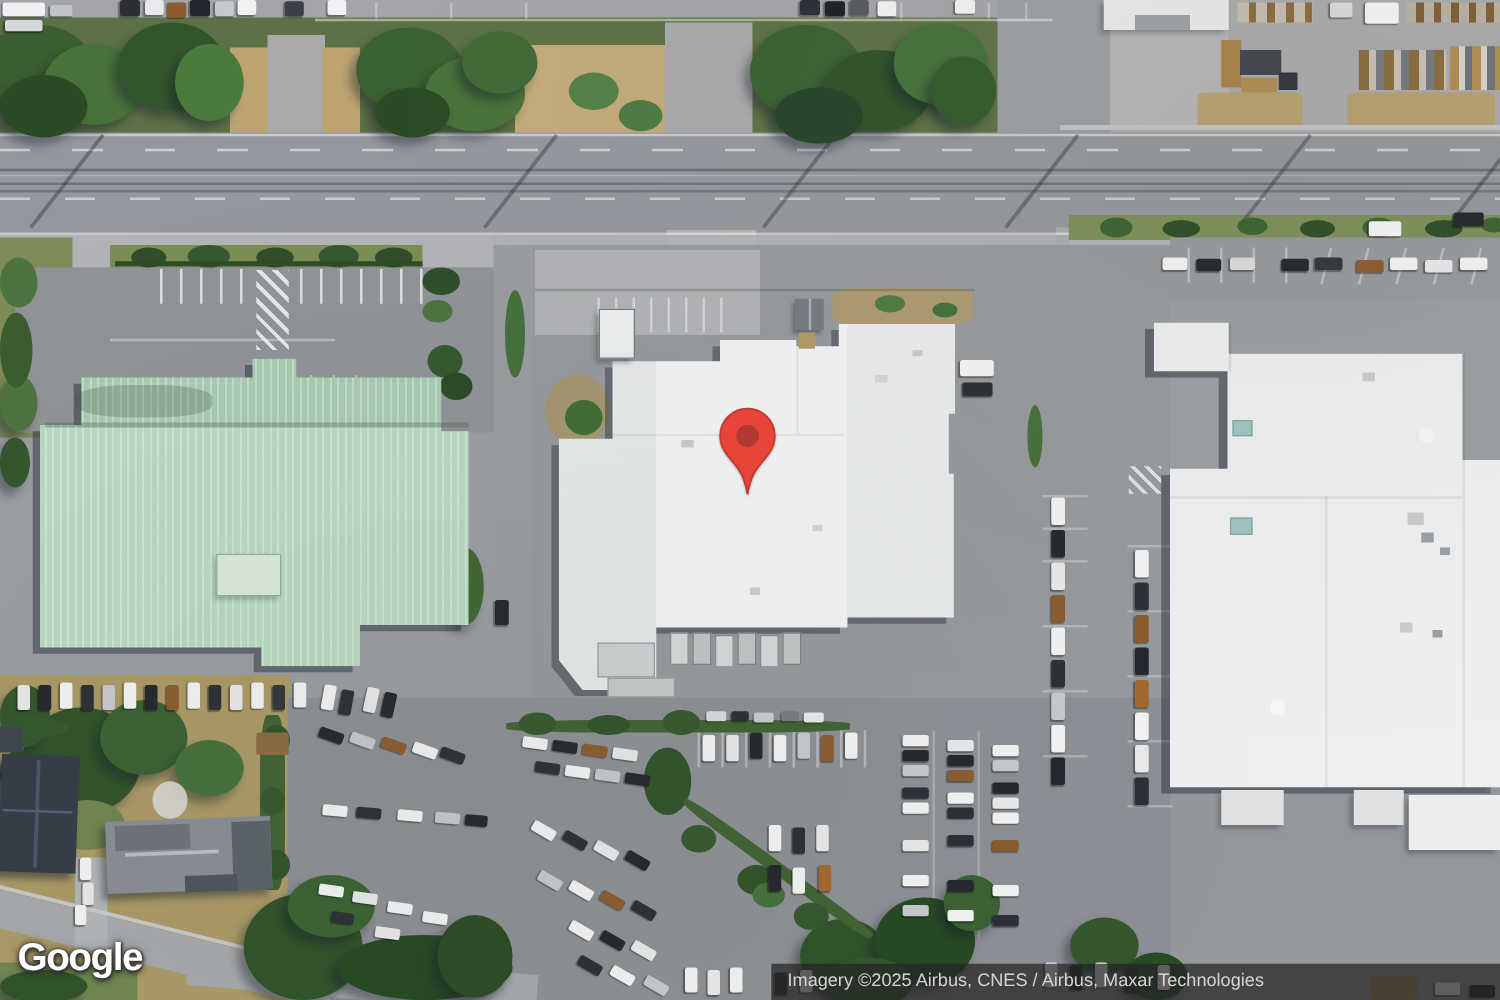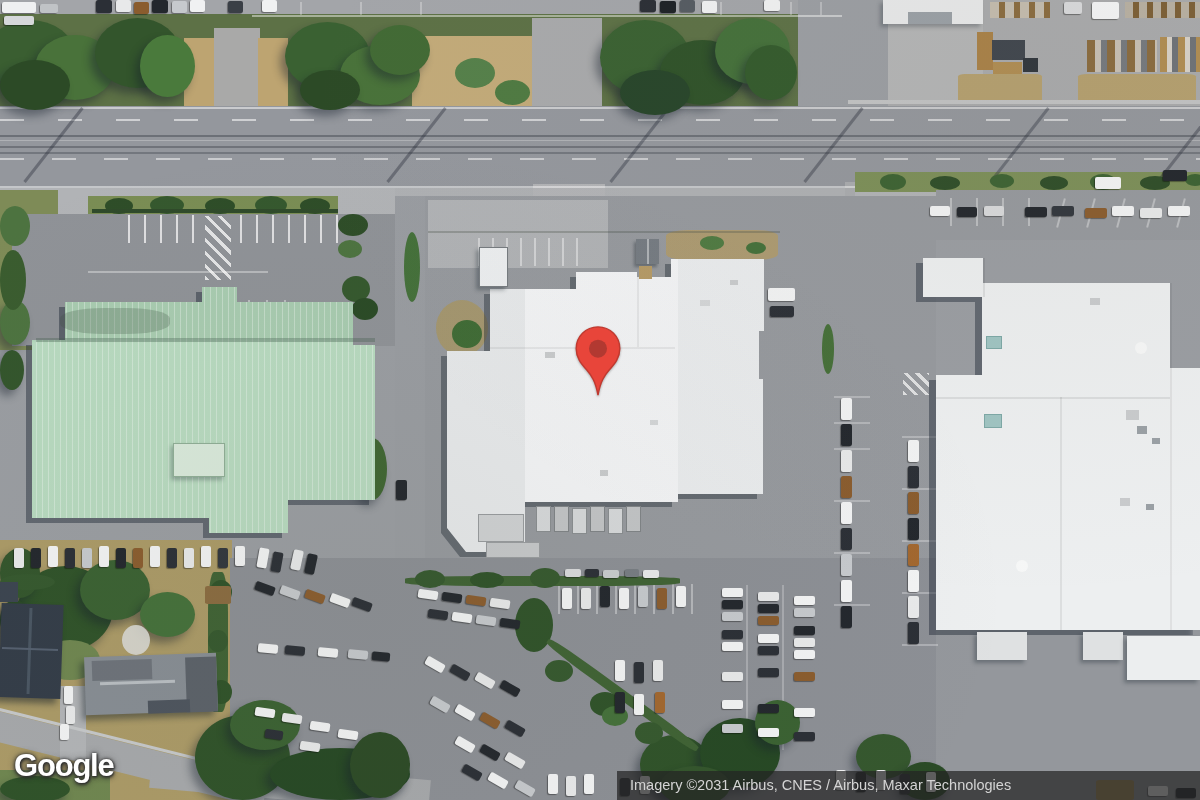--- a/index.html
+++ b/index.html
@@ -448,15 +448,15 @@
     <div id="vignette"></div>
 
   <svg id="location-pin" width="50" height="74" viewBox="0 0 52 78" xmlns="http://www.w3.org/2000/svg">
     <path d="M26 2 C13 2 3 12.3 3 25 C3 34.5 8.2 40.6 14.2 47.5 C19.6 53.7 23.4 59.6 26 74 C28.6 59.6 32.4 53.7 37.8 47.5 C43.8 40.6 49 34.5 49 25 C49 12.3 39 2 26 2 Z" stroke="#c0392f" stroke-width="1.5" fill="#e8453a"></path>
     <circle cx="26" cy="25" r="9.5" fill="#b23931"></circle>
   </svg>
 
   <div id="google-logo">Google</div>
 
   <div id="attribution-bar">
-    <span>Imagery ©2031 Airbus, CNES / Airbus, Maxar Technologies</span>
+    <span>Imagery ©2025 Airbus, CNES / Airbus, Maxar Technologies</span>
   </div>
 </div>
 
 </body></html>

